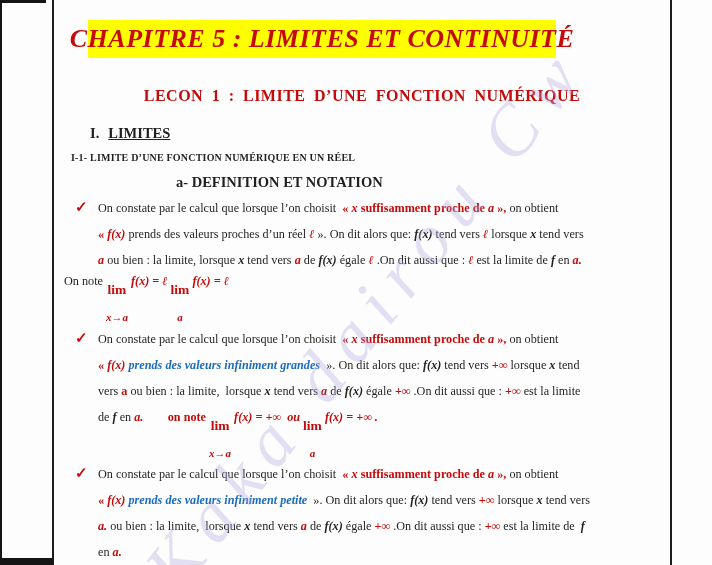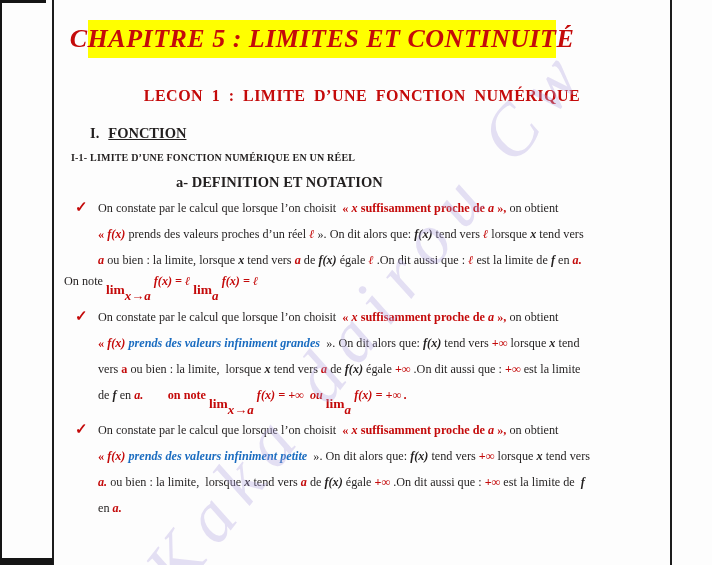--- a/index.html
+++ b/index.html
@@ -46,25 +46,25 @@
     font-weight:bold;font-size:15px;line-height:15px;
   }
   .note-line{margin:-4px 0 0 10px;line-height:25px;}
   
   .seg-t{}
   .seg-v{font-weight:bold;font-style:italic;}
   .seg-r{color:var(--accent-red,#c40a0a);font-weight:bold;}
   .seg-rv{color:var(--accent-red,#c40a0a);font-weight:bold;font-style:italic;}
   .seg-bl{color:var(--accent-blue,#1a6cc0);font-weight:bold;font-style:italic;}
   .lim{
-    display:inline-flex;flex-direction:row;align-items:center;
+    display:inline-flex;flex-direction:column;align-items:center;
     vertical-align:-9px;line-height:1;
   }
   .lim .lim-top{font-weight:bold;font-size:13.5px;line-height:12px;font-style:normal;}
-  .lim .lim-sub{font-weight:bold;font-style:italic;font-size:13px;line-height:9px;margin-top:11px;text-align:center;}
+  .lim .lim-sub{font-weight:bold;font-style:italic;font-size:11px;line-height:9px;margin-top:17px;text-align:center;}
 </style>
 </head>
 <body>
 
 <div class="screen">
   <div class="edge-top"></div>
   <div class="edge-left"></div>
   <div class="rule rule-left"></div>
   <div class="rule rule-right"></div>
   <div class="corner-bottom"></div>
@@ -73,21 +73,21 @@
 
   <div class="content">
 
     <div class="banner">
       <span class="title">CHAPITRE 5 : LIMITES ET CONTINUITÉ</span>
     </div>
 
     <div class="lesson">LECON 1 : LIMITE  D’UNE  FONCTION  NUMÉRIQUE</div>
 
     <div class="sec1">
-      <span class="num">I.</span><span class="lbl">FONCTION</span>
+      <span class="num">I.</span><span class="lbl">LIMITES</span>
     </div>
 
     <div class="sec2">I-1-  LIMITE D’UNE FONCTION NUMÉRIQUE EN UN RÉEL</div>
 
     <div class="sec3">a-  DEFINITION ET NOTATION</div>
 
 
     <div class="bullet b1">
       <span class="check">✓</span>
       <div class="bline"><span class="seg-t">On constate par le calcul que lorsque l’on choisit  </span><span class="seg-r">« </span><span class="seg-rv">x</span><span class="seg-r"> suffisamment proche de </span><span class="seg-rv">a</span><span class="seg-r"> »,</span><span class="seg-t"> on obtient</span></div>

